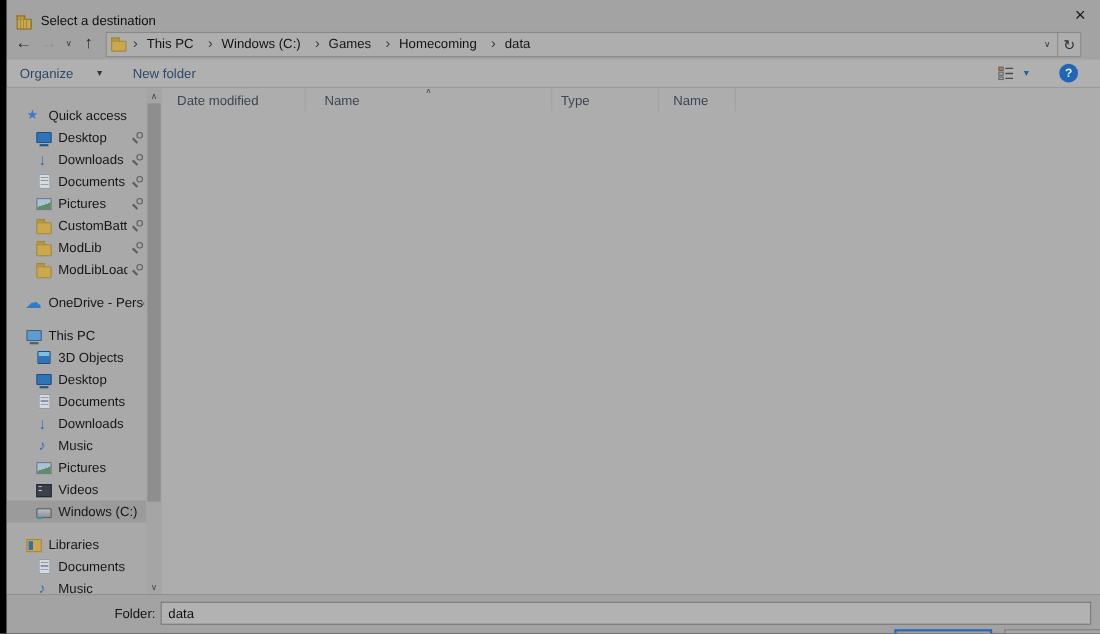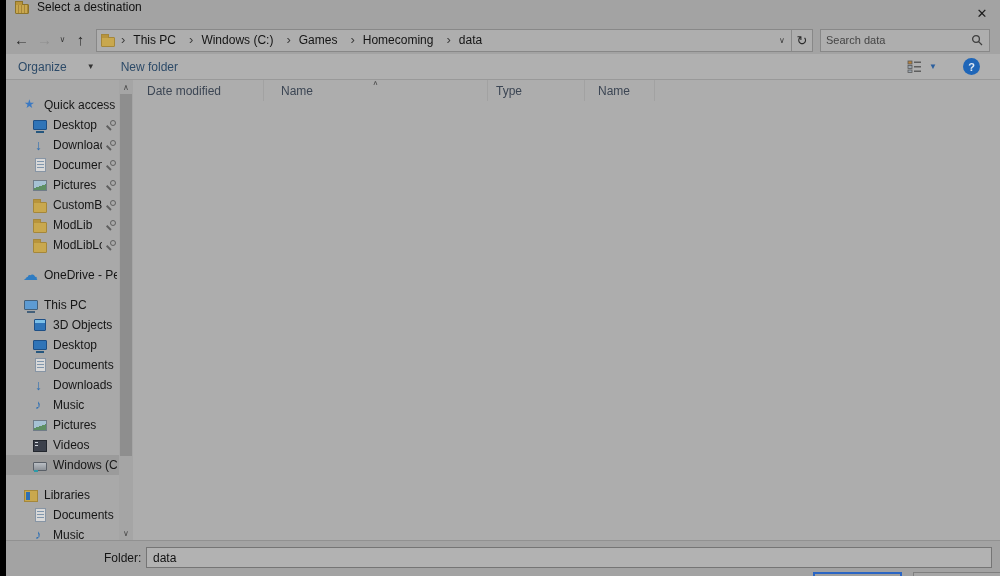--- a/index.html
+++ b/index.html
@@ -4,21 +4,21 @@
 <style>
   html,body{margin:0;padding:0;}
   body{
     width:1000px;height:576px;background:#000;overflow:hidden;position:relative;
     font-family:"Liberation Sans",sans-serif;font-size:12px;color:#141414;
     -webkit-font-smoothing:antialiased;
   }
   .dialog{position:absolute;left:6px;top:0;width:994px;height:576px;background:#a3a3a3;overflow:hidden;}
 
   
-  .titlebar{height:26px;display:flex;align-items:flex-start;padding-left:9px;background:#a3a3a3;}
+  .titlebar{height:26px;display:flex;align-items:flex-end;padding-left:9px;background:#a3a3a3;}
   .t-icon{position:relative;width:14px;height:13px;flex:0 0 14px;}
   .t-icon::before{content:"";position:absolute;left:0;top:4px;width:12px;height:8px;
     background:repeating-linear-gradient(to right,#c9a84e 0 2px,#a8863a 2px 3px);border:1px solid #8d7429;border-radius:1px;}
   .t-icon::after{content:"";position:absolute;left:0;top:1px;width:6px;height:3px;background:#b8943c;border:1px solid #8d7429;border-bottom:none;}
   .t-text{margin-left:8px;color:#101010;}
   .t-spacer{flex:1;}
   .t-close{width:36px;height:26px;display:flex;align-items:center;justify-content:center;font-size:13px;color:#1b1b1b;cursor:default;}
 
   
   .navbar{height:28px;display:flex;align-items:center;padding:0 10px 0 4px;background:#a3a3a3;}
@@ -45,21 +45,21 @@
   .toolbar{height:25px;background:#b0b0b0;border-bottom:1px solid #999;display:flex;align-items:center;padding:0 12px;color:#2c4a68;}
   .tb-cmd{display:flex;align-items:center;gap:20px;margin-right:26px;white-space:nowrap;}
   .tb-arrow{font-size:8px;color:#333;}
   .tb-spacer{flex:1;}
   .view-btn{display:flex;align-items:center;margin-right:6px;}
   .view-drop{font-size:8px;color:#2b5f9e;margin-right:26px;}
   .help{width:17px;height:17px;border-radius:50%;background:#1f66b8;color:#dfe9f4;font-size:11px;font-weight:bold;display:flex;align-items:center;justify-content:center;margin-right:8px;}
 
   
   .content{display:flex;height:460px;background:#adadad;}
-  .sidebar{width:113px;background:#a9a9a9;padding-top:15px;overflow:hidden;box-sizing:border-box;}
+  .sidebar{width:127px;background:#a9a9a9;padding-top:15px;overflow:hidden;box-sizing:border-box;}
   .side-section{margin-bottom:10px;}
   .side-item{display:flex;align-items:center;height:20px;padding-left:26px;padding-right:2px;gap:4px;color:#161616;}
   .side-item.root{padding-left:17px;}
   .side-item.selected{background:#9b9b9b;}
   .side-item .lbl{flex:1;white-space:nowrap;overflow:hidden;}
   .pin{position:relative;width:11px;height:12px;flex:0 0 11px;}
   .pin::before{content:"";position:absolute;right:1px;top:1px;width:4px;height:4px;border:1.5px solid #5f5f5f;border-radius:50%;}
   .pin::after{content:"";position:absolute;left:0;bottom:3px;width:6px;height:1.5px;background:#5f5f5f;transform:rotate(45deg);}
 
   .sbar{width:14px;background:#a5a5a5;position:relative;flex:0 0 14px;}
@@ -152,27 +152,20 @@
           </span>
 
           <span class="crumb">
             <span>data</span>
           </span>
 
       </div>
       <span class="addr-drop">∨</span>
       <span class="addr-refresh">↻</span>
     </div>
-    <div class="search">
-      <input type="text" placeholder="Search data" style="">
-      <svg class="mag" width="12" height="12" viewBox="0 0 12 12">
-        <circle cx="5" cy="5" r="3.4" fill="none" stroke="#3f3f3f" stroke-width="1.3"></circle>
-        <line x1="7.6" y1="7.6" x2="11" y2="11" stroke="#3f3f3f" stroke-width="1.3"></line>
-      </svg>
-    </div>
   </div>
 
   <div class="toolbar">
     <span class="tb-cmd">
       <span>Organize</span>
       <span class="tb-arrow">▼</span>
     </span>
     <span class="tb-cmd">
       <span>New folder</span>
     </span>

